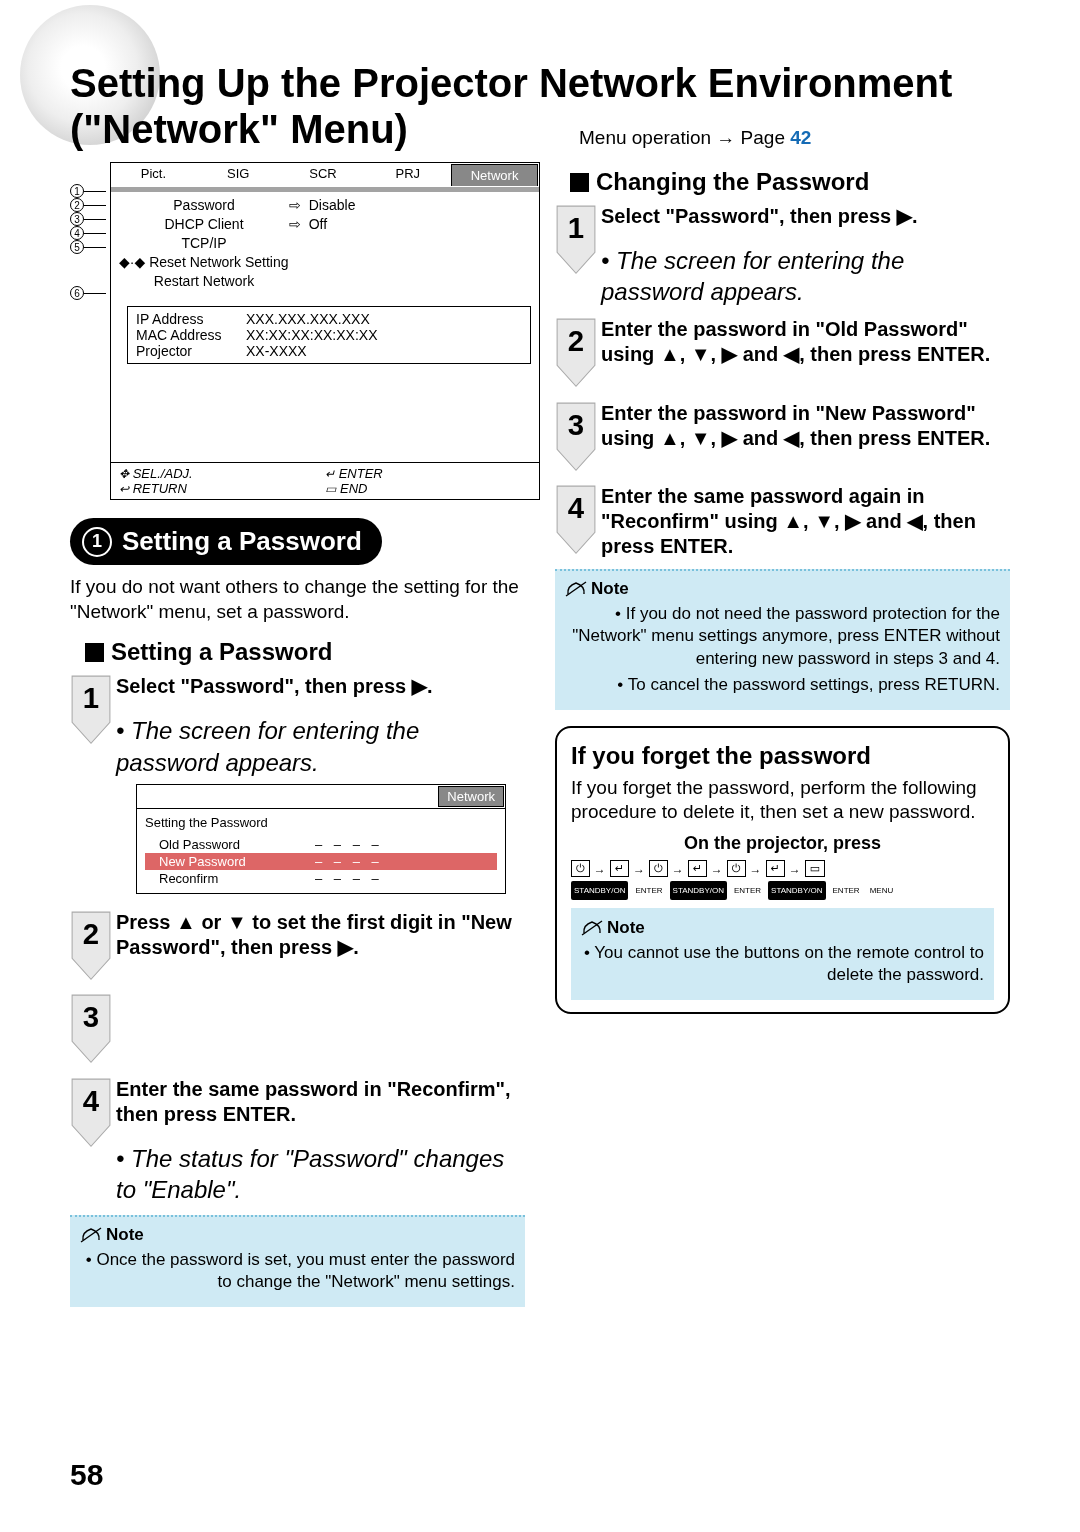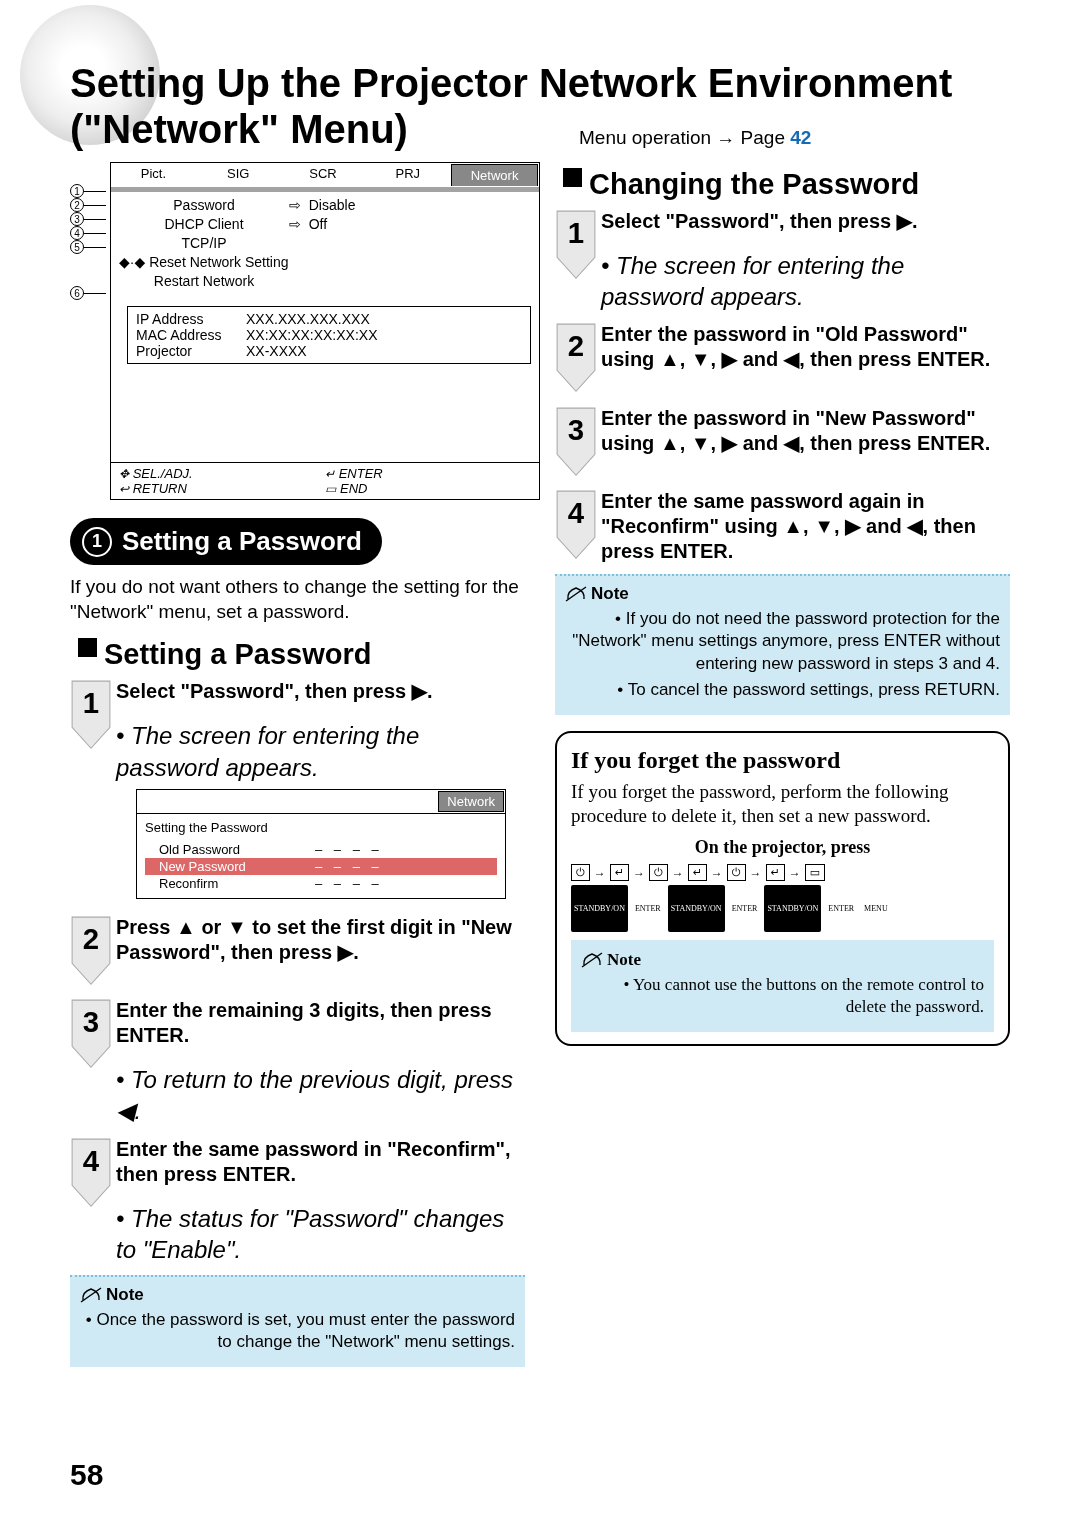--- a/index.html
+++ b/index.html
@@ -104,25 +104,25 @@
     border-radius: 50%;
     width: 30px; height: 30px;
     display: inline-flex;
     align-items: center;
     justify-content: center;
     font-size: 18px;
     margin-right: 10px;
   }
   .intro { font-size: 19px; line-height: 1.3; margin-bottom: 14px; }
   .subhead {
-    font-size: 29px;
+    font-size: 24px;
     font-weight: bold;
-    margin: 6px 0 8px 8px;
+    margin: 6px 0 8px 15px;
     display: flex;
-    align-items: flex-start;
+    align-items: center;
   }
   .subhead::before {
     content: "";
     display: inline-block;
     width: 19px; height: 19px;
     background: #000;
     margin-right: 7px;
   }
   .step {
     display: flex;
@@ -164,27 +164,26 @@
   }
   .note-head svg { margin-right:4px; }
   .note-block ul { list-style: none; padding-left: 0; text-align: right; }
   .note-block li::before{content:"• ";}
   .note-block li { margin-bottom:4px; line-height:1.3;}
   .boxed {
     border: 2px solid #000;
     border-radius: 16px;
     padding: 14px 14px 12px 14px;
     margin-top: 16px;
-    font-family: Liberation Serif, serif;
   }
   .boxed h3 { font-size: 24px; font-weight: bold; margin-bottom:6px;}
   .boxed p { font-size:19px; line-height:1.3; margin-bottom:8px;}
   .boxed .seq { font-size:12px; display:flex; align-items:center; gap:4px; flex-wrap:wrap; margin:6px 0 8px 0;}
   .boxed .seq .btnbox{ border:1px solid #000; padding:1px 4px; font-size:11px;}
-  .boxed .seq .lbl{ background:#000; color:#fff; font-size:8px; padding:19px 3px; border-radius:2px;}
+  .boxed .seq .lbl{ background:#000; color:#fff; font-size:8px; padding:5px 3px; border-radius:2px;}
   .boxed .seq .arr{font-weight:bold;}
   .pw-osd {
     border:1px solid #000;
     font-size:13px;
     margin: 6px 0 6px 20px;
     width: 370px;
   }
   .pw-osd .ptop{ display:flex; justify-content:flex-end; border-bottom:1px solid #000;}
   .pw-osd .ptop span{ background:#888; color:#fff; padding:2px 8px; border:1px solid #000; margin:1px;}
   .pw-osd .pbody{ padding:6px 8px;}
@@ -354,24 +353,20 @@
       <div class="txt">
           <div class="hd">Press ▲ or ▼ to set the first digit in "New Password", then press ▶.</div>
         </div>
     </div>
     <div class="step">
       <div class="num">
           <svg viewBox="0 0 40 70">
             <path d="M2 2 H38 V46 L20 66 L2 46 Z" fill="#e8e8e8" stroke="#aaa"></path>
             <text x="20" y="32" font-size="28" font-weight="bold" text-anchor="middle">3</text>
           </svg>
-        </div>
-      <div class="txt">
-          <div class="hd">Enter the remaining 3 digits, then press ENTER.</div>
-          <div class="body"><span class="dot">To return to the previous digit, press ◀.</span></div>
         </div>
     </div>
     <div class="step">
       <div class="num">
           <svg viewBox="0 0 40 70">
             <path d="M2 2 H38 V46 L20 66 L2 46 Z" fill="#e8e8e8" stroke="#aaa"></path>
             <text x="20" y="32" font-size="28" font-weight="bold" text-anchor="middle">4</text>
           </svg>
         </div>
       <div class="txt">

